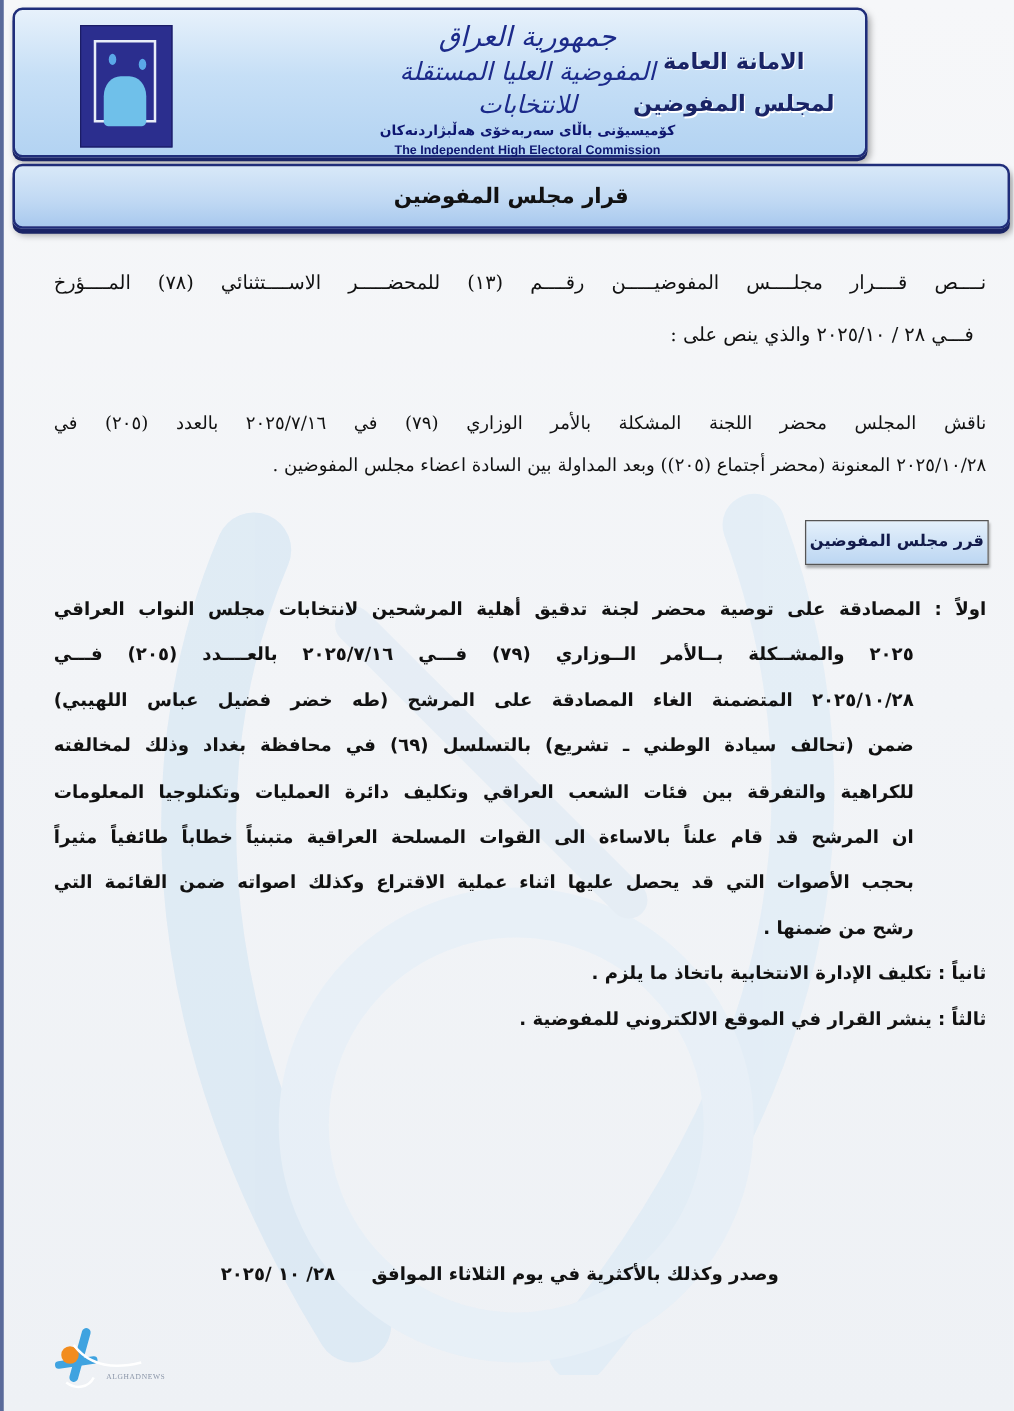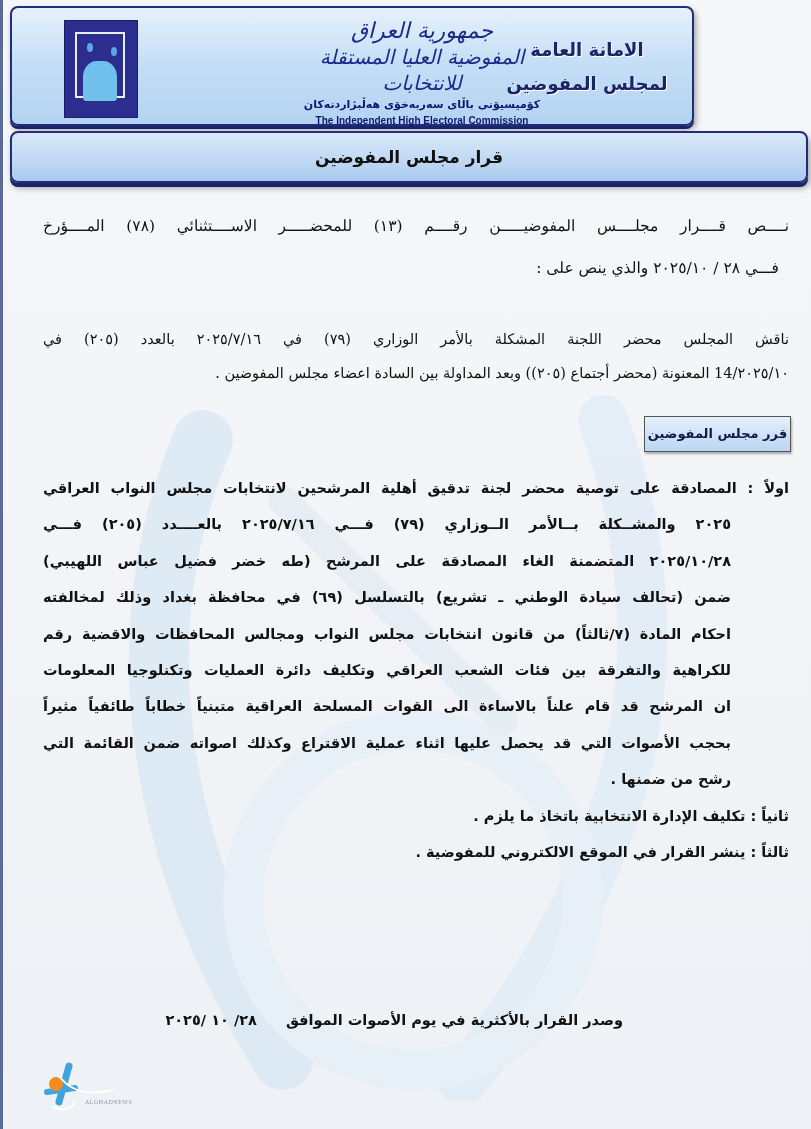--- a/index.html
+++ b/index.html
@@ -154,41 +154,40 @@
 
   <div class="title-bar">قرار مجلس المفوضين</div>
 
   <div class="content intro">
     <div class="line1">نــــص قــــرار مجلــــس المفوضيـــــن رقــــم (١٣) للمحضـــــر الاســــتثنائي (٧٨) المــــؤرخ</div>
     <div class="line2">فـــي ٢٨ /  ٢٠٢٥/١٠ والذي ينص على :</div>
   </div>
 
   <div class="content discuss">
     <div class="l1">ناقش المجلس محضر اللجنة المشكلة بالأمر الوزاري (٧٩) في ٢٠٢٥/٧/١٦ بالعدد (٢٠٥) في</div>
-    <div class="l2">٢٠٢٥/١٠/14 المعنونة (محضر أجتماع (٢٠٥))  وبعد المداولة بين السادة اعضاء مجلس المفوضين .</div>
+    <div class="l2">٢٠٢٥/١٠/٢٨ المعنونة (محضر أجتماع (٢٠٥))  وبعد المداولة بين السادة اعضاء مجلس المفوضين .</div>
   </div>
 
   <div class="decision-btn">قرر مجلس المفوضين</div>
 
   <div class="content decisions">
     <div class="first">اولاً : المصادقة على توصية محضر لجنة تدقيق أهلية المرشحين لانتخابات مجلس النواب العراقي</div>
     <div class="indent j">٢٠٢٥ والمشــكلة بــالأمر الــوزاري (٧٩) فـــي ٢٠٢٥/٧/١٦ بالعــــدد (٢٠٥) فـــي</div>
     <div class="indent j">٢٠٢٥/١٠/٢٨ المتضمنة الغاء المصادقة على المرشح (طه خضر فضيل عباس اللهيبي)</div>
     <div class="indent j">ضمن (تحالف سيادة الوطني ـ تشريع) بالتسلسل (٦٩)  في محافظة بغداد  وذلك لمخالفته</div>
-    <div class="indent j">احكام المادة (٧/ثالثاً) من قانون انتخابات مجلس النواب ومجالس المحافظات والاقضية رقم</div>
     <div class="indent j">للكراهية والتفرقة بين فئات الشعب العراقي  وتكليف دائرة العمليات وتكنلوجيا المعلومات</div>
     <div class="indent j">ان المرشح قد قام علناً بالاساءة الى القوات المسلحة العراقية متبنياً خطاباً طائفياً مثيراً</div>
     <div class="indent j">بحجب الأصوات التي قد يحصل عليها اثناء عملية الاقتراع وكذلك اصواته ضمن القائمة التي</div>
     <div class="indent">رشح من ضمنها .</div>
     <div class="item2">ثانياً : تكليف الإدارة الانتخابية باتخاذ ما يلزم .</div>
     <div class="item3">ثالثاً : ينشر القرار في الموقع الالكتروني للمفوضية .</div>
   </div>
 
   <div class="closing">
-    <span>وصدر القرار بالأكثرية  في يوم الأصوات الموافق</span>
+    <span>وصدر وكذلك بالأكثرية  في يوم الثلاثاء الموافق</span>
     <span class="date">٢٨/ ١٠ /٢٠٢٥</span>
   </div>
 
   <div class="footer-logo">
     <svg width="90" height="56" viewBox="0 0 90 56">
       <path d="M28 4 L 18 40" stroke="#3fa3e0" stroke-width="7" stroke-linecap="round"></path>
       <path d="M6 30 L 34 26" stroke="#3fa3e0" stroke-width="6" stroke-linecap="round"></path>
       <circle cx="15" cy="22" r="7" fill="#f28c1e"></circle>
       <path d="M18 14 C 30 30, 48 34, 72 28" stroke="#ffffff" stroke-width="2" fill="none"></path>
       <path d="M12 44 C 20 50, 30 48, 34 40" stroke="#ffffff" stroke-width="2" fill="none"></path>

